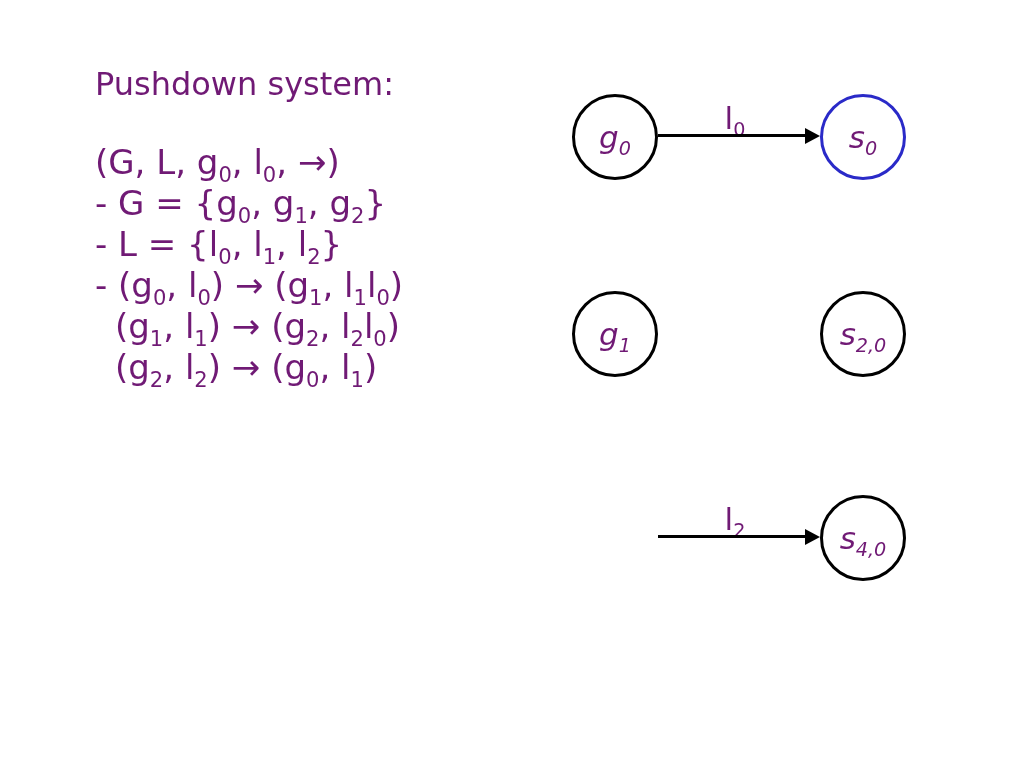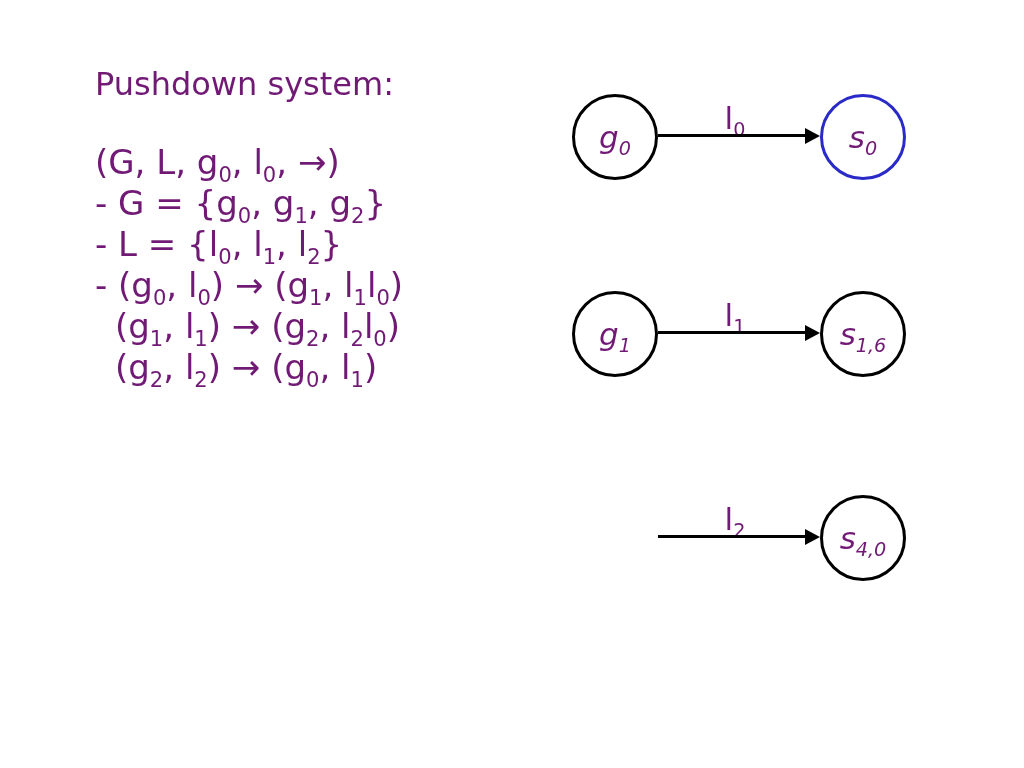--- a/index.html
+++ b/index.html
@@ -66,27 +66,22 @@
       <div class="edge-head"></div>
     </div>
     <div class="node to-node" style="border-color: rgb(42, 42, 200);">
       <span class="node-label">s<sub>0</sub></span>
     </div>
   </div>
       <div class="diagram-row row-1">
     <div class="node from-node">
       <span class="node-label">g<sub>1</sub></span>
     </div>
-    <div class="edge">
-      <div class="edge-label">l<sub>1</sub></div>
-      <div class="edge-line"></div>
-      <div class="edge-head"></div>
-    </div>
     <div class="node to-node" style="border-color: rgb(0, 0, 0);">
-      <span class="node-label">s<sub>1,6</sub></span>
+      <span class="node-label">s<sub>2,0</sub></span>
     </div>
   </div>
       <div class="diagram-row row-2">
     <div class="edge">
       <div class="edge-label">l<sub>2</sub></div>
       <div class="edge-line"></div>
       <div class="edge-head"></div>
     </div>
     <div class="node to-node" style="border-color: rgb(0, 0, 0);">
       <span class="node-label">s<sub>4,0</sub></span>

